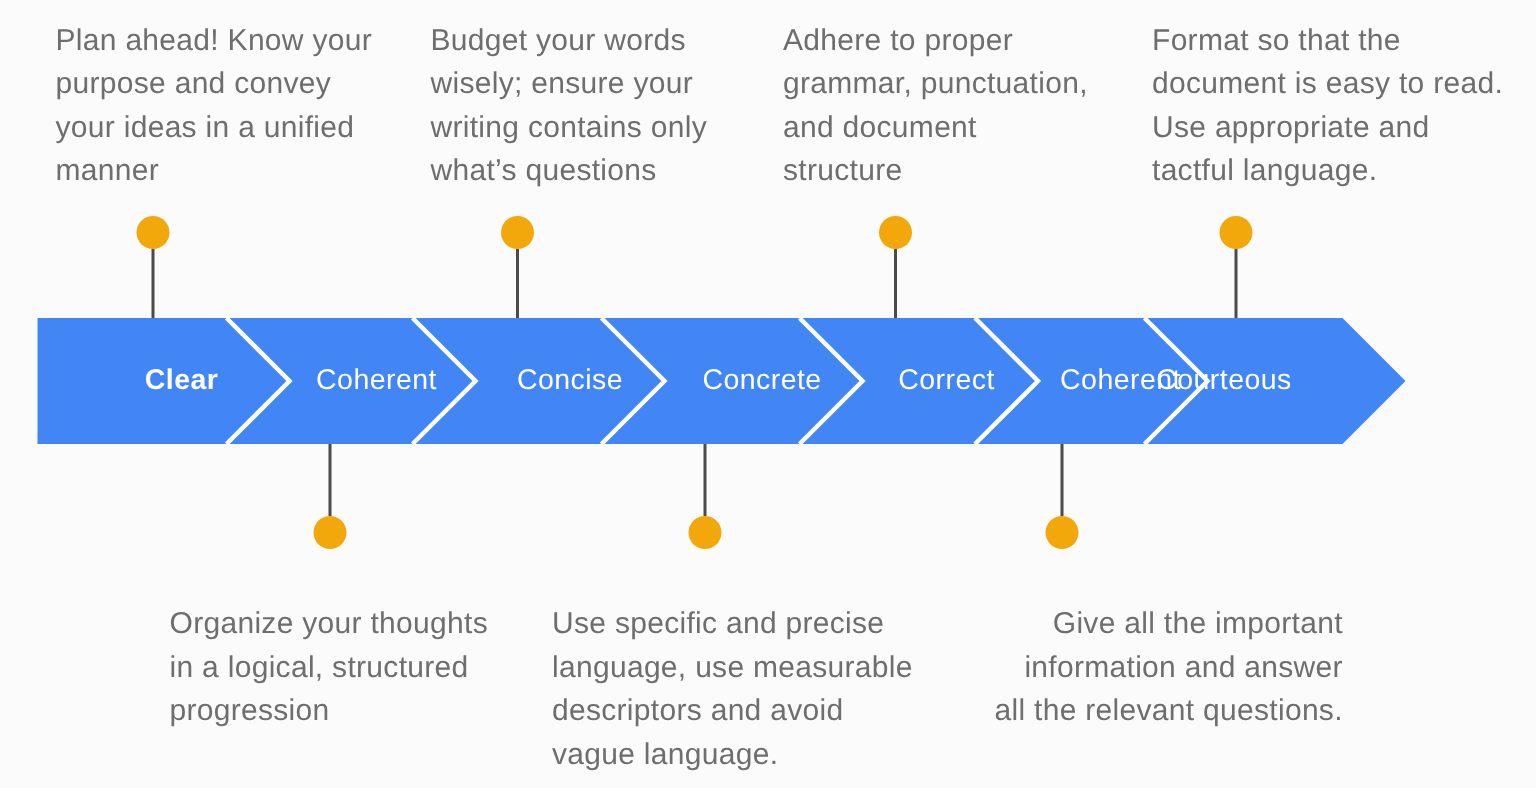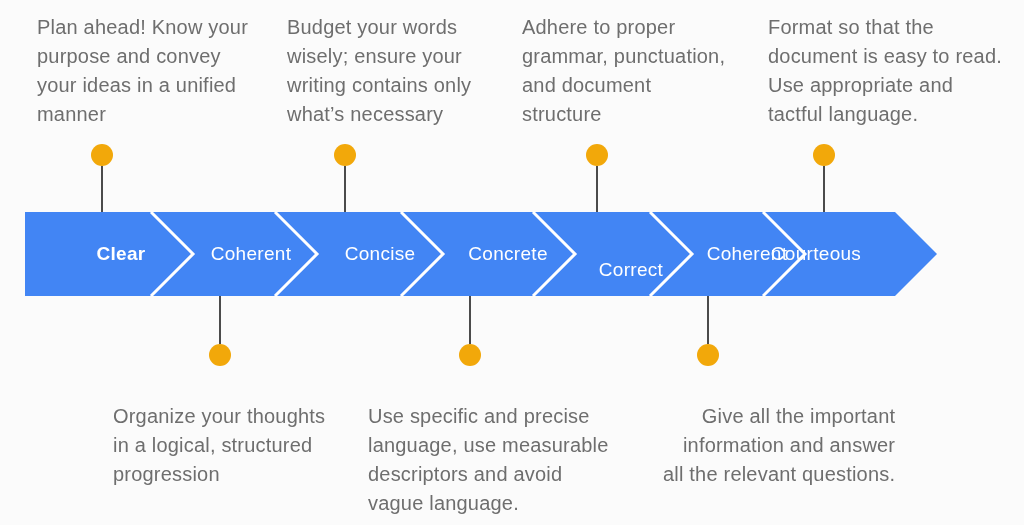--- a/index.html
+++ b/index.html
@@ -55,21 +55,21 @@
 
 <div class="canvas">
 
   <p class="callout-text" style="left:37px;  top:13px;">Plan ahead! Know your
 purpose and convey
 your ideas in a unified
 manner</p>
   <p class="callout-text" style="left:287px; top:13px;">Budget your words
 wisely; ensure your
 writing contains only
-what’s necessary</p>
+what’s questions</p>
   <p class="callout-text" style="left:522px; top:13px;">Adhere to proper
 grammar, punctuation,
 and document
 structure</p>
   <p class="callout-text" style="left:768px; top:13px;">Format so that the
 document is easy to read.
 Use appropriate and
 tactful language.</p>
 
   <div class="dot" style="left:91px;  top:144px;"></div>
@@ -89,21 +89,21 @@
     <path d="M401 212 L443 254 L401 296" fill="none" stroke="#FFFFFF" stroke-width="3"></path>
     <path d="M533 212 L575 254 L533 296" fill="none" stroke="#FFFFFF" stroke-width="3"></path>
     <path d="M650 212 L692 254 L650 296" fill="none" stroke="#FFFFFF" stroke-width="3"></path>
     <path d="M763 212 L805 254 L763 296" fill="none" stroke="#FFFFFF" stroke-width="3"></path>
   </svg>
 
   <span class="seg-label" style="left:121px;font-weight:bold;">Clear</span>
   <span class="seg-label" style="left:251px;">Coherent</span>
   <span class="seg-label" style="left:380px;text-align:center;">Concise</span>
   <span class="seg-label" style="left:508px;">Concrete</span>
-  <span class="seg-label" style="left:631px;margin-top:16px;">Correct</span>
+  <span class="seg-label" style="left:631px;">Correct</span>
   <span class="seg-label" style="left:747px;">Coherent</span>
   <span class="seg-label" style="left:816px;">Courteous</span>
 
   <div class="connector" style="left:219px; top:296px; height:48px;"></div>
   <div class="connector" style="left:469px; top:296px; height:48px;"></div>
   <div class="connector" style="left:707px; top:296px; height:48px;"></div>
 
   <div class="dot" style="left:209px; top:344px;"></div>
   <div class="dot" style="left:459px; top:344px;"></div>
   <div class="dot" style="left:697px; top:344px;"></div>

